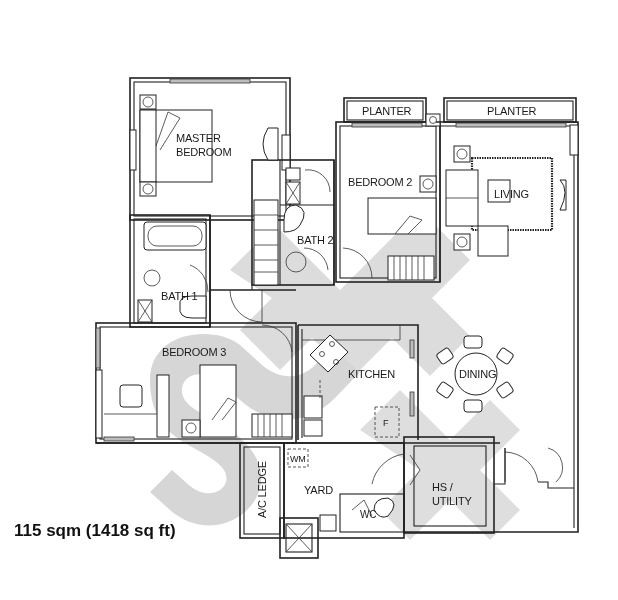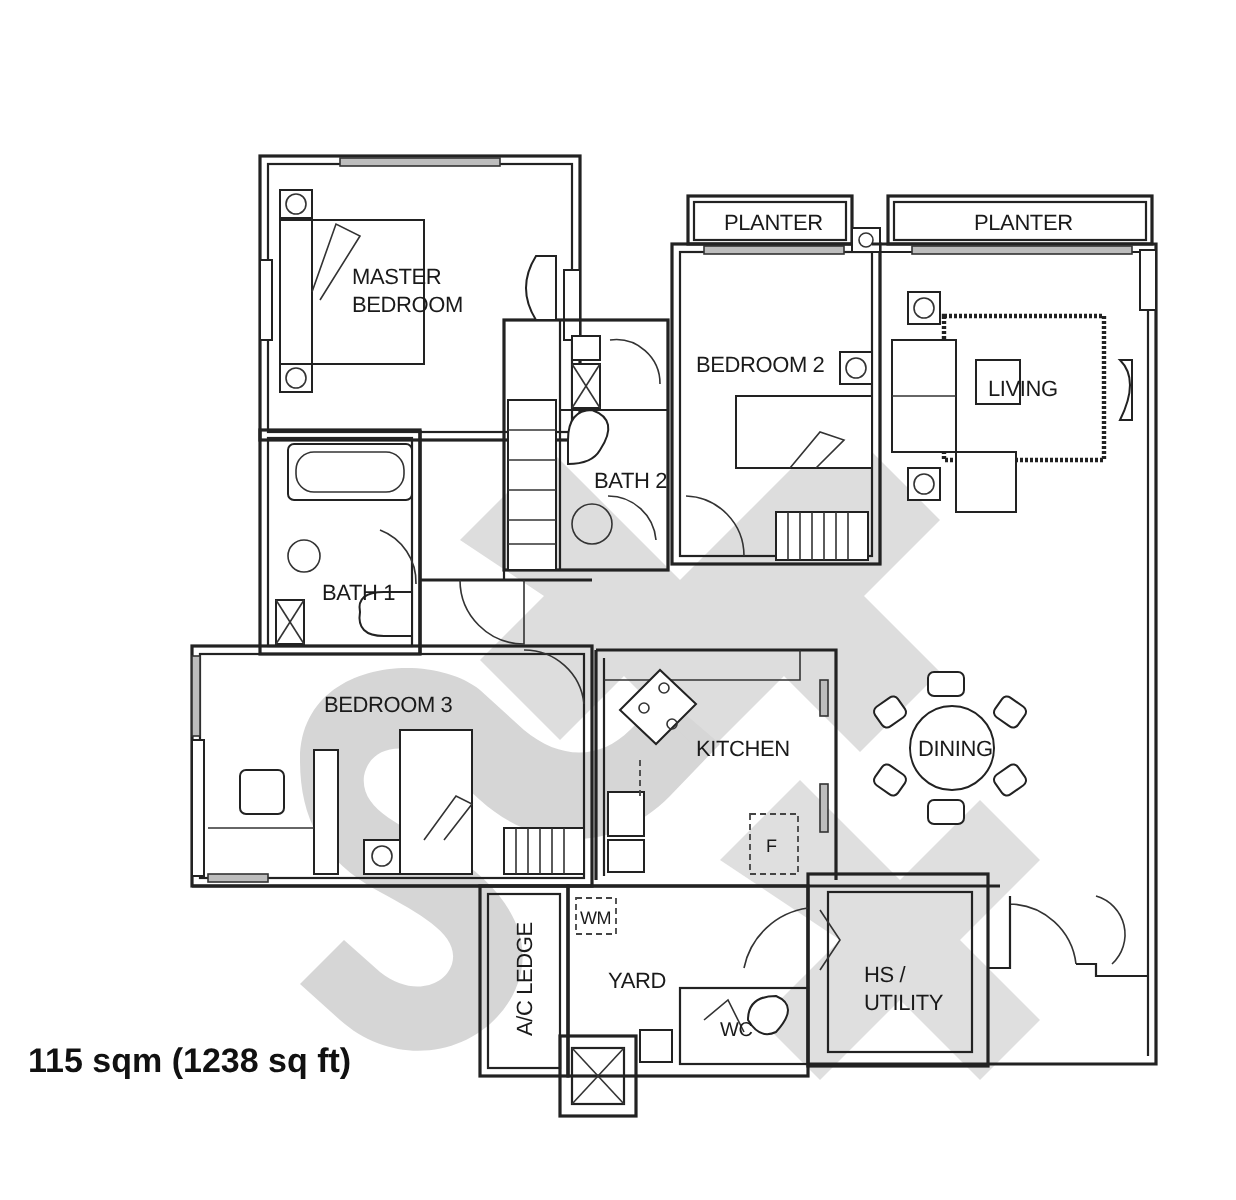--- a/index.html
+++ b/index.html
@@ -222,13 +222,13 @@
     <text class="lbl" x="432" y="505">UTILITY</text>
     <text class="lbl" x="0" y="0" transform="translate(266,518) rotate(-90)">A/C LEDGE</text>
     <text class="lbl" x="362" y="115">PLANTER</text>
     <text class="lbl" x="487" y="115">PLANTER</text>
     <text class="lbl" x="290" y="462" style="font-size:9px">WM</text>
     <text class="lbl" x="383" y="426" style="font-size:9px">F</text>
     <text class="lbl" x="360" y="518" style="font-size:10px">WC</text>
   </g>
 </svg>
 
-<div id="area-label">115 sqm (1238 sq ft)</div>
+<div id="area-label">115 sqm (1418 sq ft)</div>
 
 </body></html>

